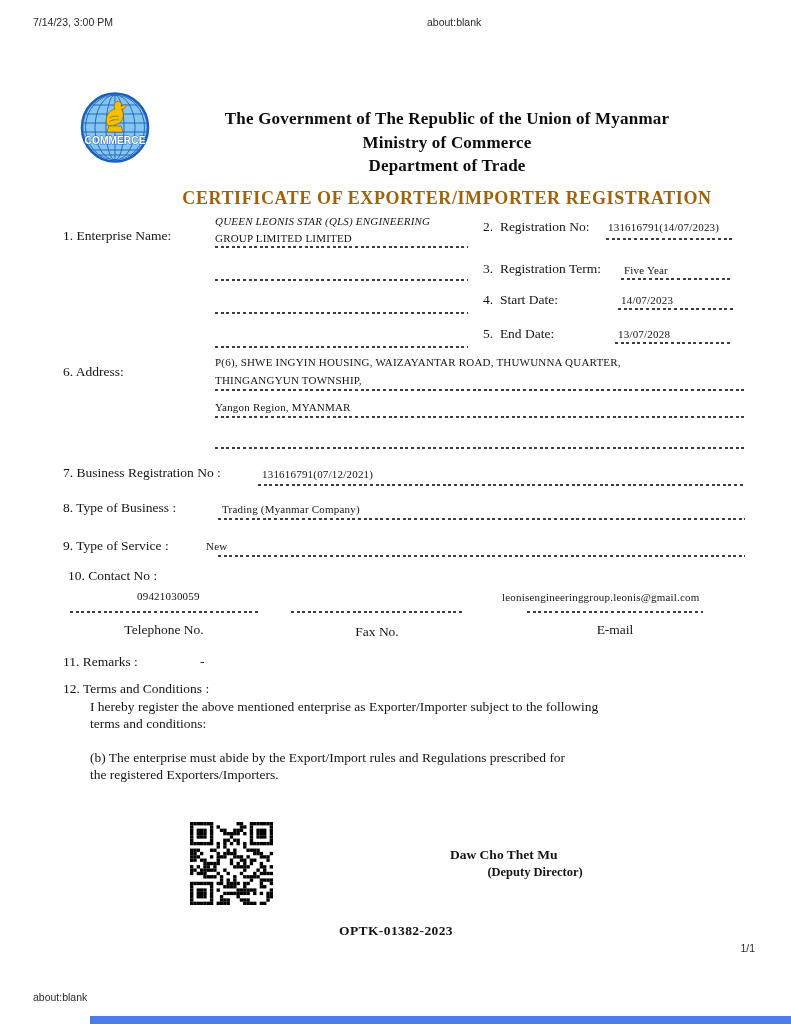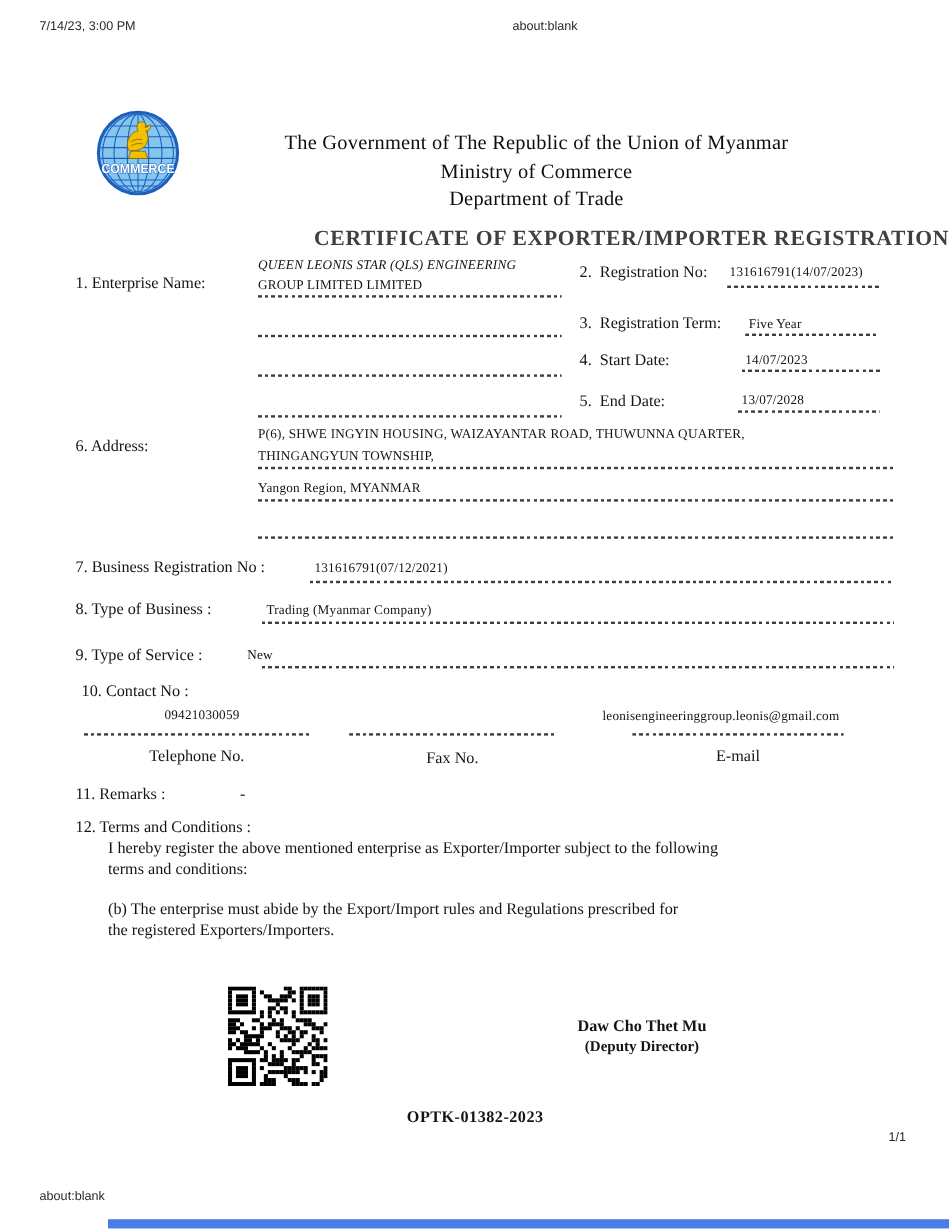--- a/index.html
+++ b/index.html
@@ -5,35 +5,35 @@
   html,body { margin:0; padding:0; background:#ffffff; }
   .page {
     position:relative; width:791px; height:1024px; background:#ffffff;
     font-family:"Liberation Serif", serif; color:#141414; overflow:hidden;
   }
   .a { position:absolute; }
   .chrome {
     font-family:"Liberation Sans", sans-serif; font-size:10.5px; color:#2b2b2b;
   }
   .letterhead {
-    font-weight:normal; font-size:17px; line-height:23.5px; text-align:center;
+    font-weight:bold; font-size:17px; line-height:23.5px; text-align:center;
     letter-spacing:0.2px; color:#0d0d0d;
   }
   .cert-title {
-    font-weight:bold; font-size:18px; letter-spacing:0.6px; text-align:right; color:#404040;
+    font-weight:bold; font-size:18px; letter-spacing:0.6px; text-align:center; color:#a16207;
   }
   .flabel { font-size:13.5px; white-space:pre; }
   .fval   { font-size:11px; white-space:pre; letter-spacing:0.2px; }
   .dash   {
     height:2px;
     background-image:repeating-linear-gradient(90deg,#3d3d3d 0 3px,transparent 3px 5.6px);
   }
   .terms-line { font-size:13.5px; line-height:17px; white-space:pre; }
   .sub-label { font-size:13.5px; text-align:center; }
-  .sig-name  { font-weight:bold; font-size:13.5px; text-align:center; }
+  .sig-name  { font-weight:bold; font-size:13.5px; }
   .sig-title { font-weight:bold; font-size:12.5px; text-align:center; }
   .doc-no    { font-weight:bold; font-size:13.5px; letter-spacing:0.4px; text-align:center; }
   .bottom-bar { background:#4b7de9; }
   #qr-svg rect { fill:#000; }
 </style>
 </head>
 <body>
 
 <div class="page">
 

